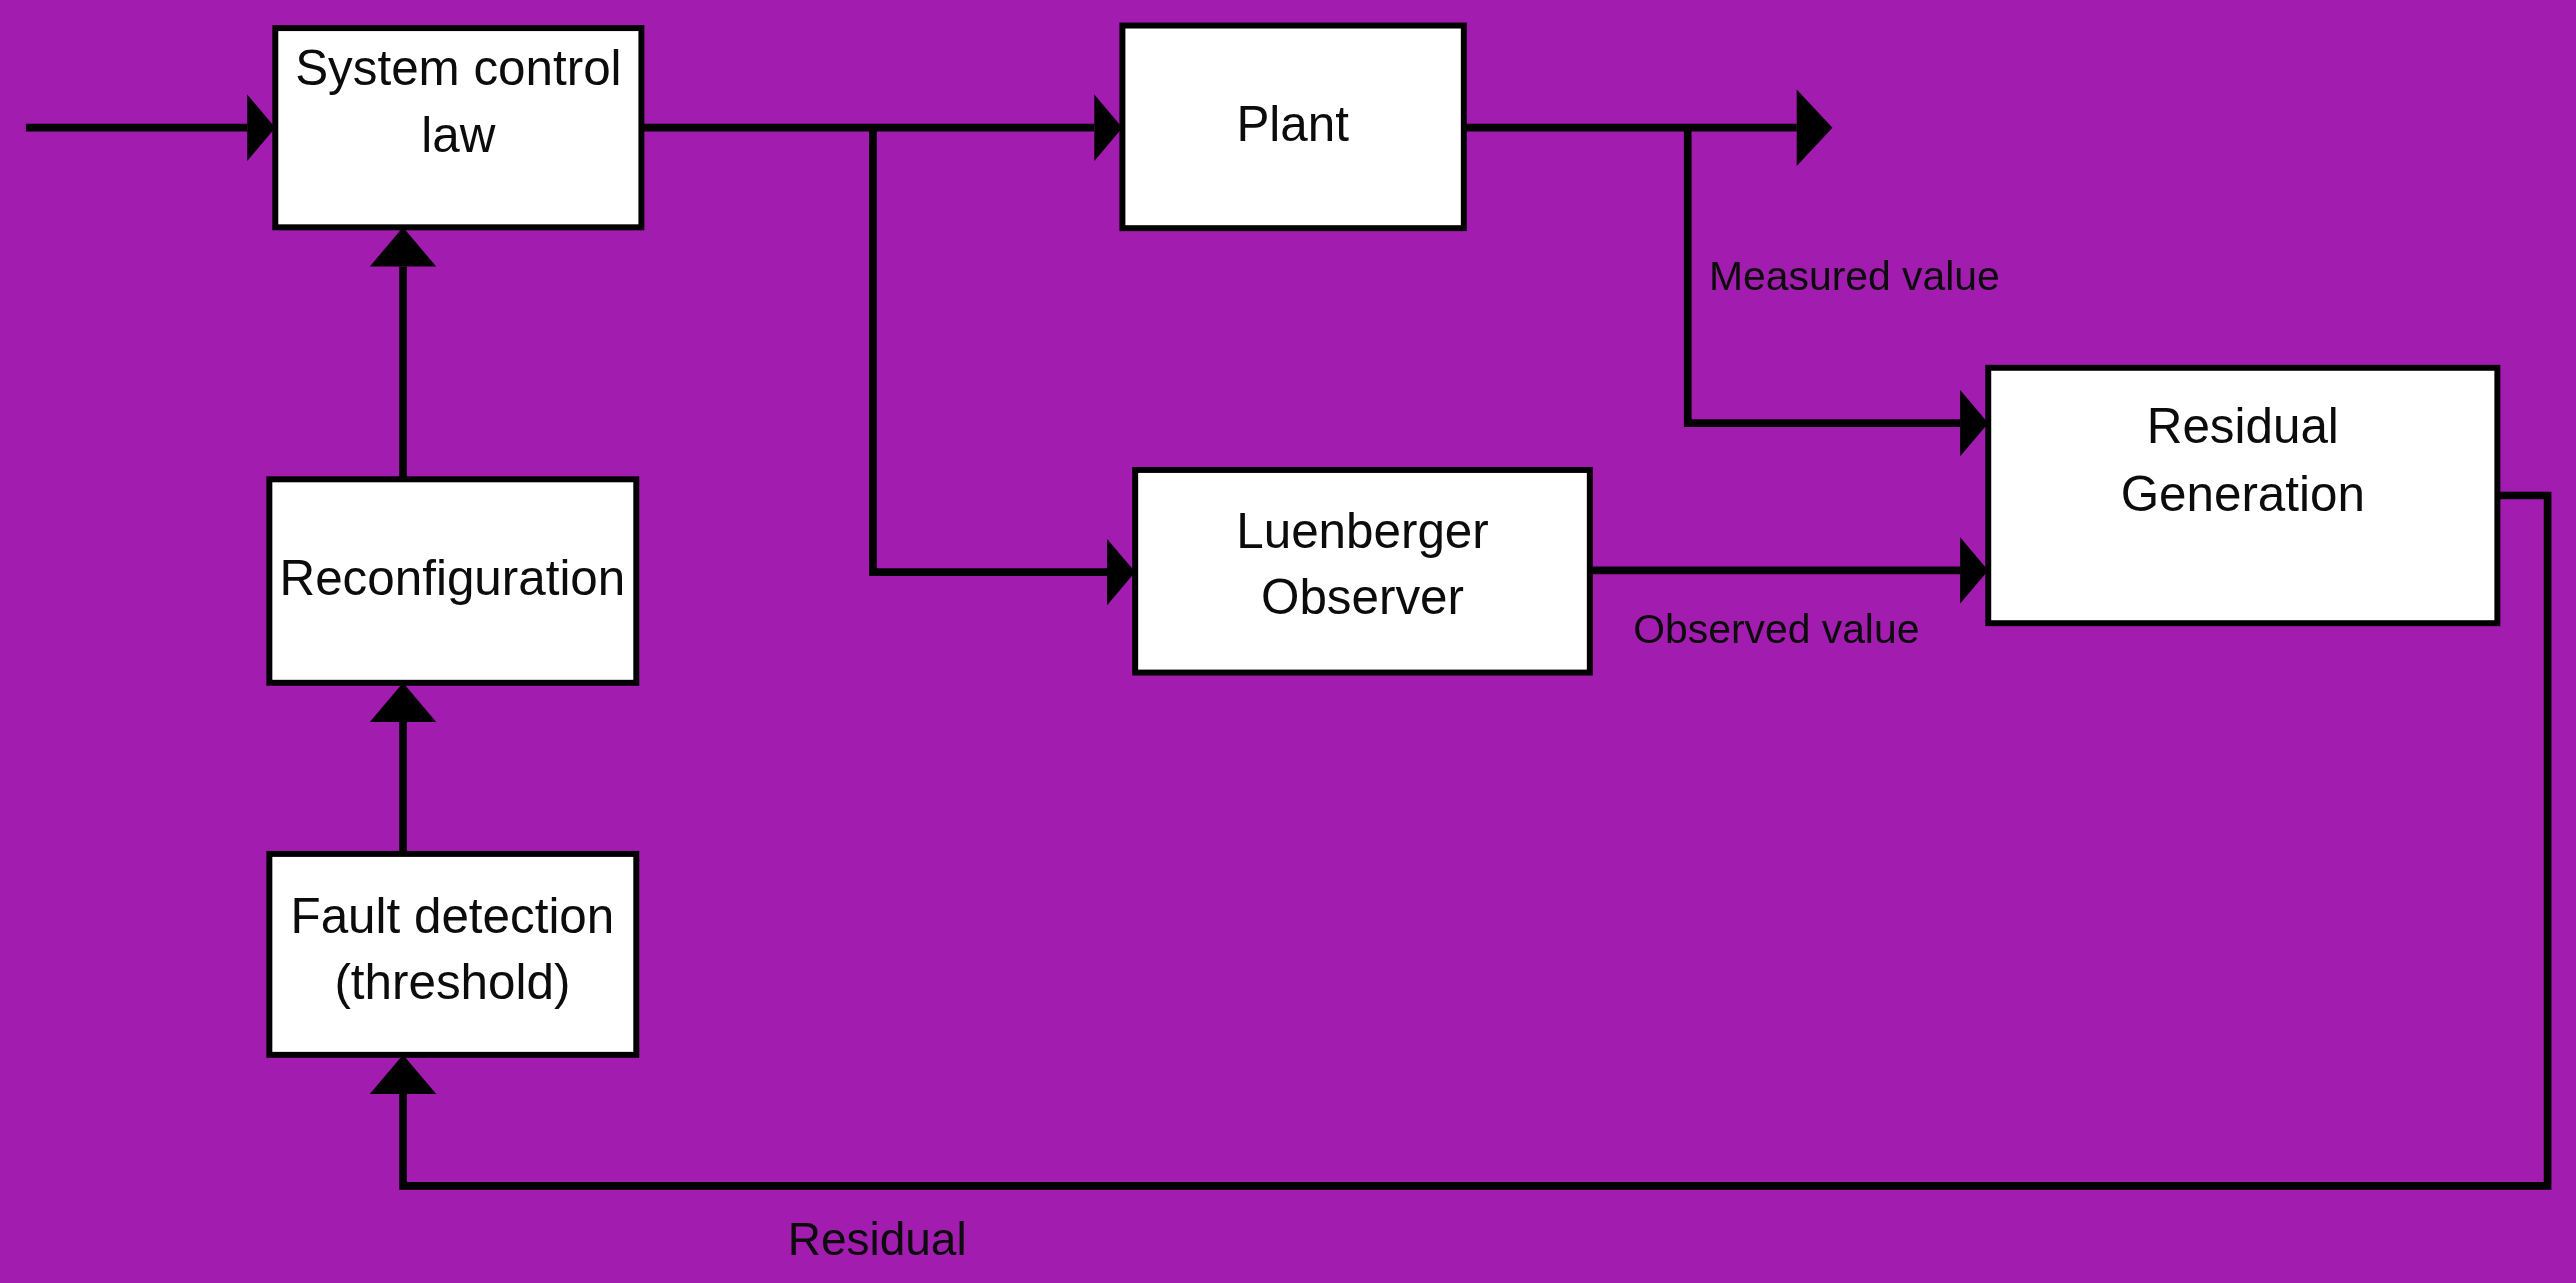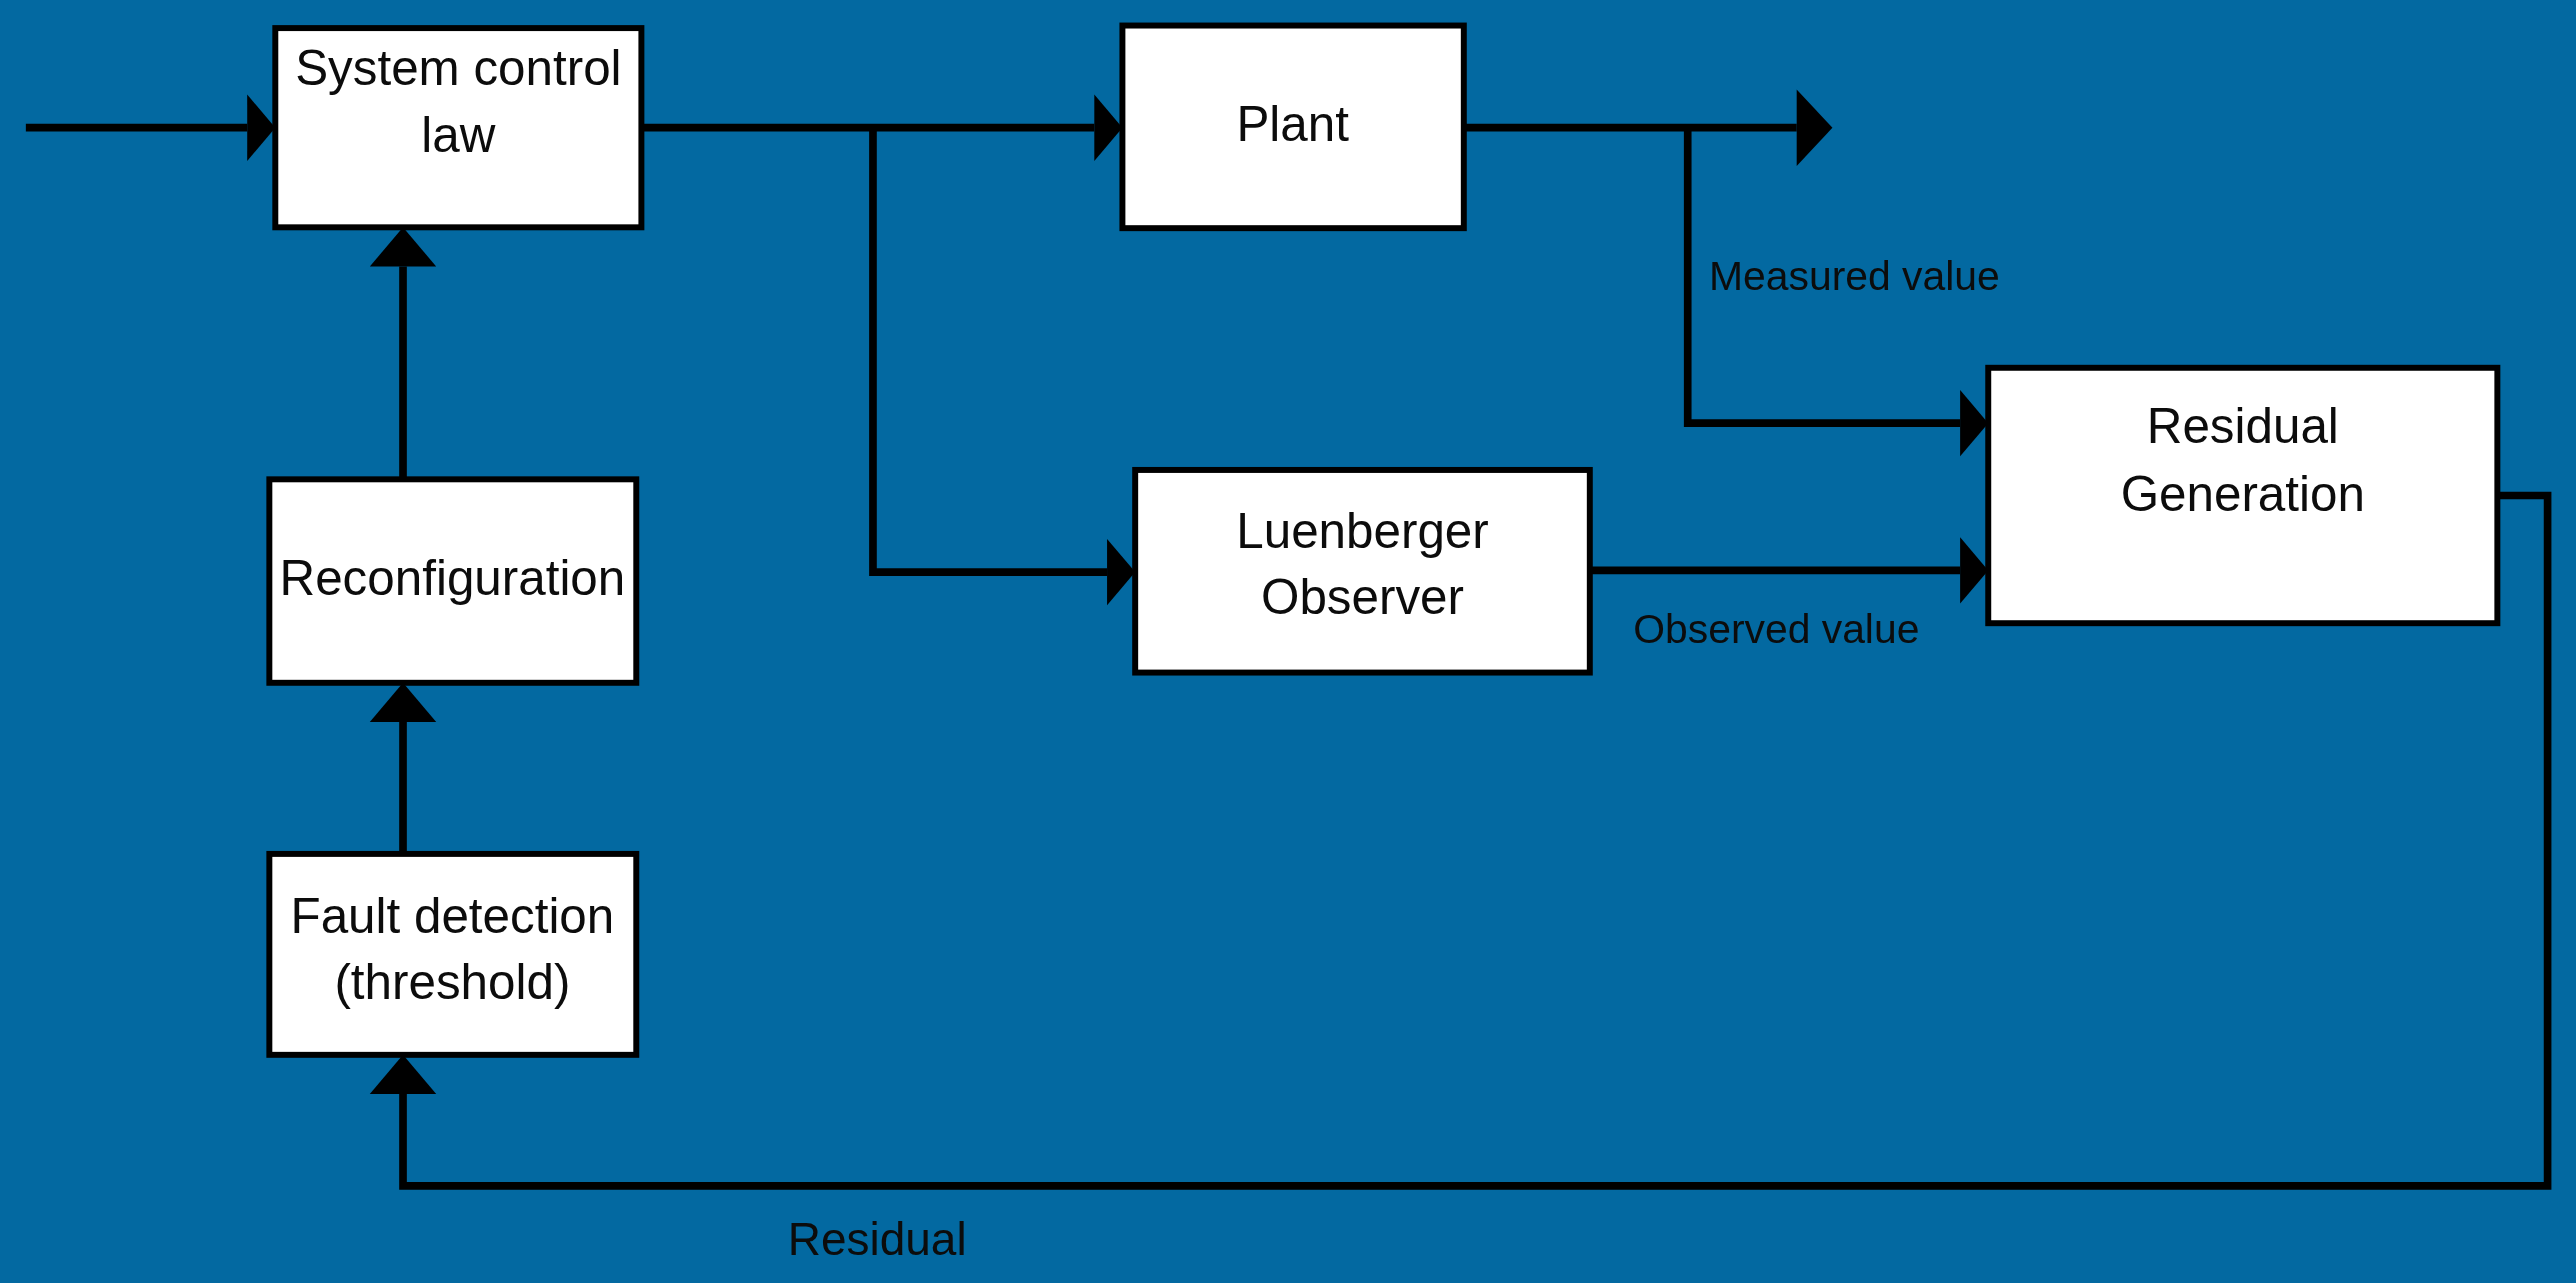--- a/index.html
+++ b/index.html
@@ -11,21 +11,21 @@
   body {
     width: 2576px;
     height: 1283px;
     overflow: hidden;
     font-family: "Liberation Sans", sans-serif;
   }
   #diagram-root {
     position: relative;
     width: 2576px;
     height: 1283px;
-    background: #0369a1;
+    background: #a21caf;
   }
   svg#diagram-svg {
     display: block;
     width: 2576px;
     height: 1283px;
   }
   .blk-rect {
     fill: #ffffff;
     stroke: #000000;
     stroke-width: 7;

